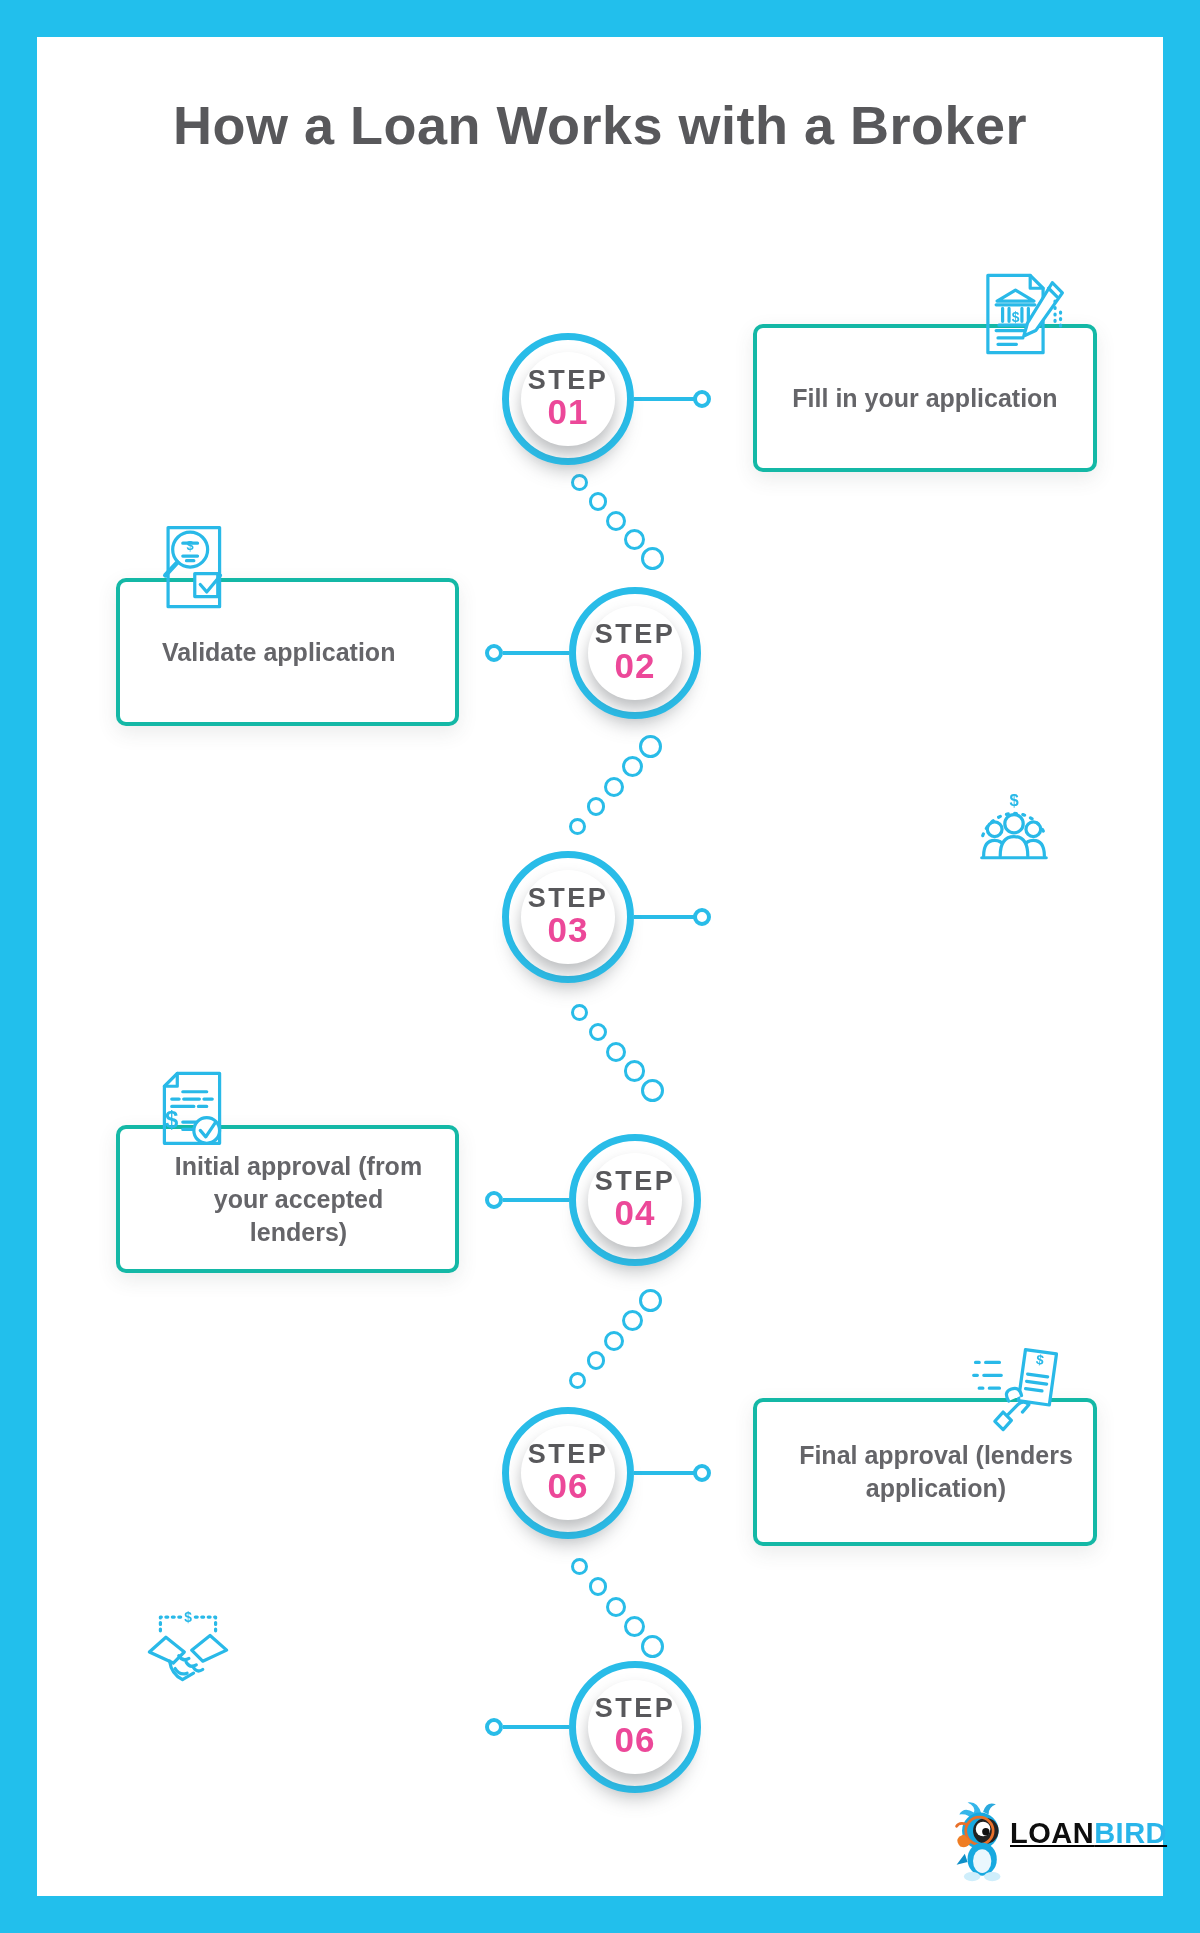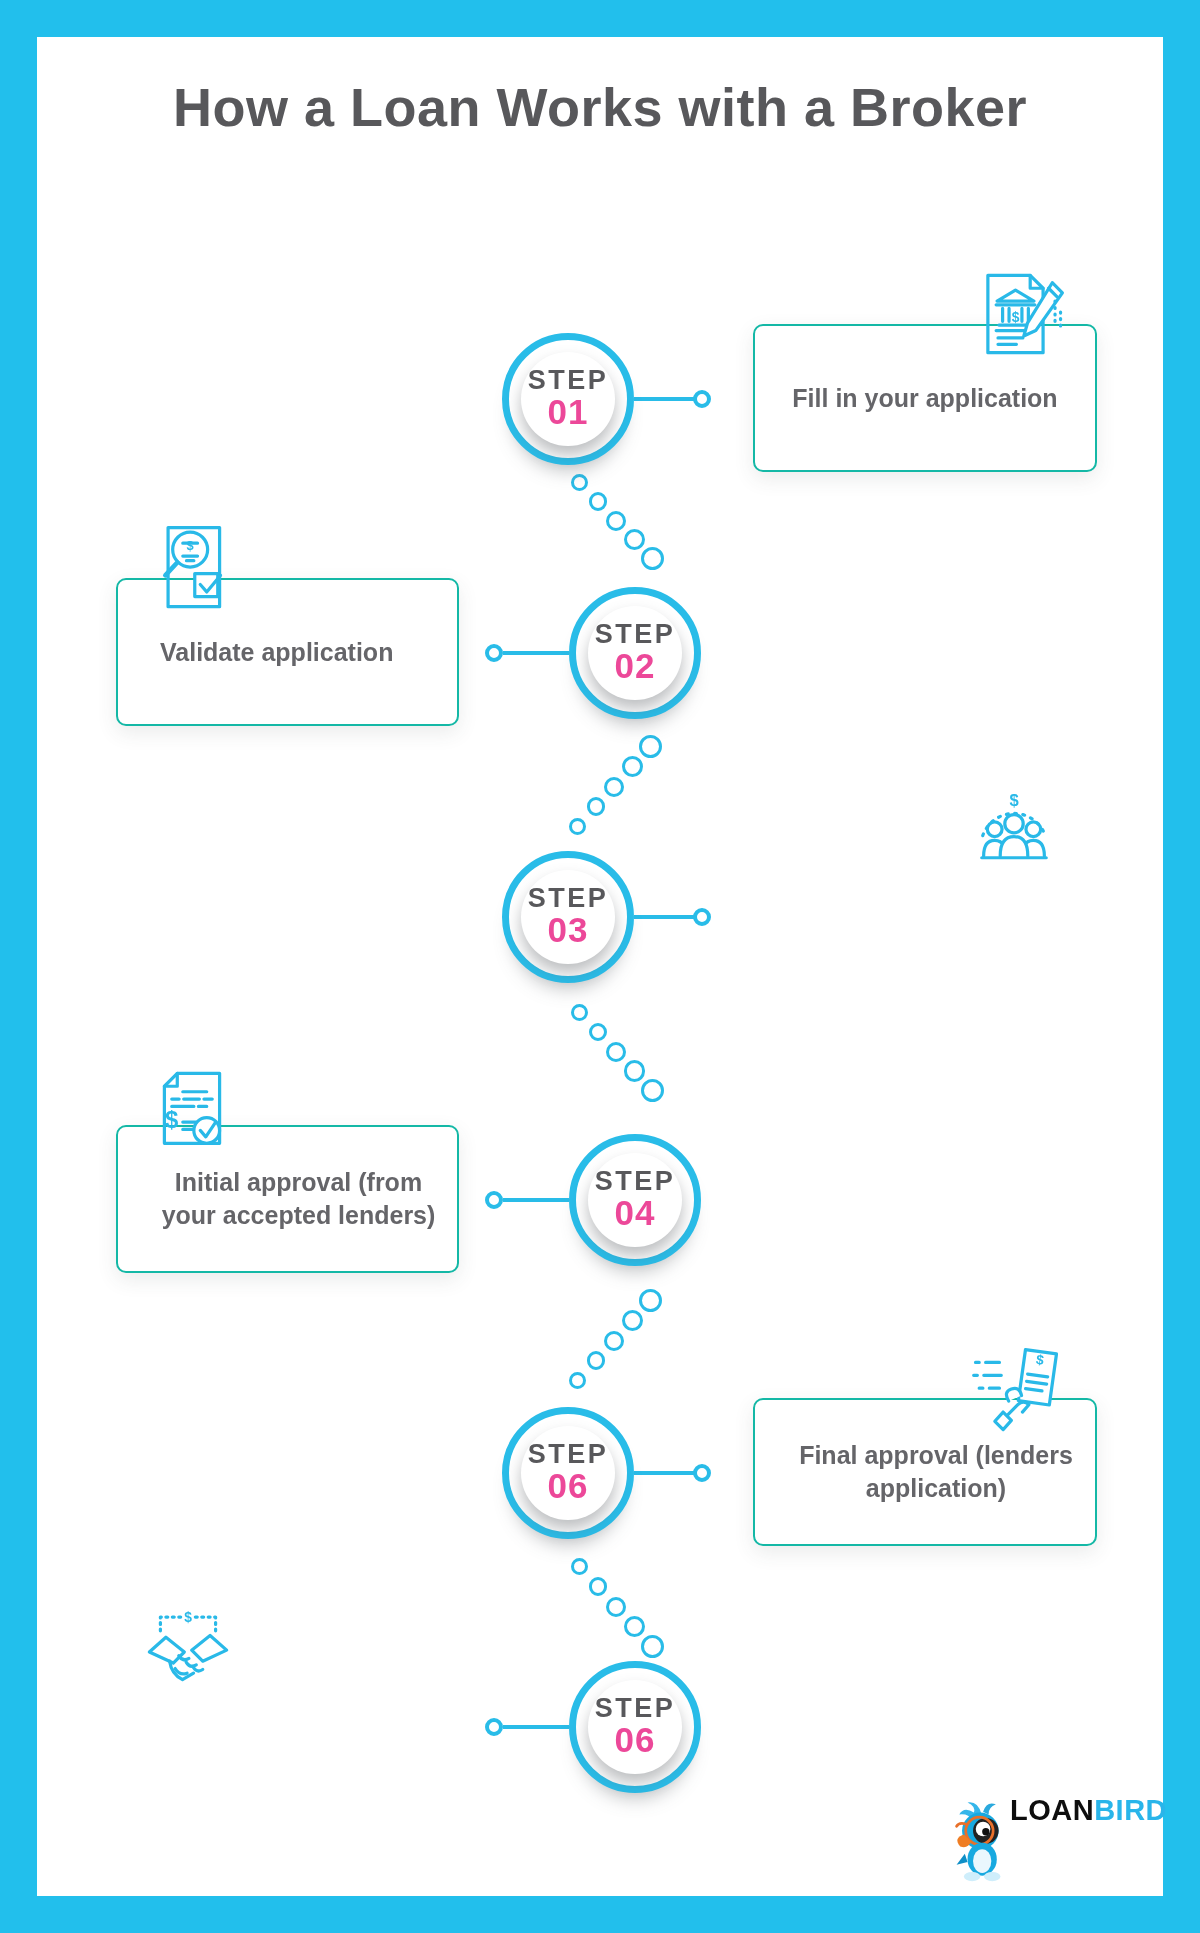--- a/index.html
+++ b/index.html
@@ -5,21 +5,21 @@
   html,body{margin:0;padding:0;background:#fff;}
   .canvas{
     position:relative;width:1200px;height:1933px;background:#ffffff;
     font-family:"Liberation Sans",sans-serif;overflow:hidden;
   }
   .frame{
     position:absolute;inset:0;border:37px solid #22bfec;box-sizing:border-box;
     pointer-events:none;z-index:40;
   }
   .title{
-    position:absolute;left:37px;right:37px;top:76px;text-align:center;
+    position:absolute;left:37px;right:37px;top:94px;text-align:center;
     font-size:54px;font-weight:800;color:#58585b;letter-spacing:.5px;margin:0;
   }
   .step{position:absolute;inset:0;}
   
   .badge{
     position:absolute;width:118px;height:118px;border:7px solid #29bce8;border-radius:50%;
     background:#fff;display:flex;align-items:center;justify-content:center;
     box-shadow:0 16px 18px -10px rgba(90,95,100,.35);z-index:5;
   }
   .badge-inner{
@@ -30,35 +30,35 @@
   .step-word{font-size:27px;font-weight:700;color:#58585b;letter-spacing:2.5px;line-height:1;}
   .step-num{font-size:35px;font-weight:800;color:#ec4899;line-height:1.05;letter-spacing:1px;}
   
   .line{position:absolute;height:4px;background:#29bce8;z-index:3;}
   .dot{
     position:absolute;width:10px;height:10px;border:4px solid #29bce8;border-radius:50%;
     background:#fff;z-index:3;
   }
   
   .card{
-    position:absolute;background:#fff;border:2px solid #14b8a6;border-radius:10px;
+    position:absolute;background:#fff;border:4px solid #14b8a6;border-radius:10px;
     box-shadow:0 7px 20px rgba(60,64,67,.10);box-sizing:border-box;
     display:flex;align-items:center;z-index:2;
   }
   .card p{margin:0;font-size:25px;font-weight:700;color:#656569;line-height:1.32;}
   .card.center{justify-content:center;text-align:center;padding:0 28px;}
   .card.left-align{padding:0 20px 0 42px;text-align:center;}
   
   .icon{position:absolute;width:92px;height:92px;color:#29b9e8;z-index:6;}
   .icon svg{width:100%;height:100%;}
   .icon .sym{font-weight:700;fill:#29b9e8;stroke:none;font-family:"Liberation Sans",sans-serif;}
   
   .trail-ring{position:absolute;border-radius:50%;border:3.5px solid #29bce8;background:#fff;z-index:1;}
   
-  .logo{position:absolute;left:952px;top:1796px;display:flex;align-items:flex-start;z-index:45;}
+  .logo{position:absolute;left:952px;top:1796px;display:flex;align-items:center;z-index:45;text-decoration:underline;}
   .logo svg{width:64px;height:88px;display:block;}
   .brand{font-size:29px;font-weight:800;letter-spacing:.5px;line-height:1;margin:0 0 14px -6px;}
   .brand .b1{color:#0e0e0e;}
   .brand .b2{color:#29b5ea;}
   
   .s1 .badge{left:502px;top:333px}.s1 .line{left:634px;top:397px;width:60px}.s1 .dot{left:693px;top:390px}
   .s1 .card{left:753px;top:324px;width:344px;height:148px}.s1 .icon{left:975px;top:268px}
   .s2 .badge{left:569px;top:587px}.s2 .line{left:503px;top:651px;width:66px}.s2 .dot{left:485px;top:644px}
   .s2 .card{left:116px;top:578px;width:343px;height:148px}.s2 .icon{left:146px;top:522px}
   .s3 .badge{left:502px;top:851px}.s3 .line{left:634px;top:915px;width:60px}.s3 .dot{left:693px;top:908px}

